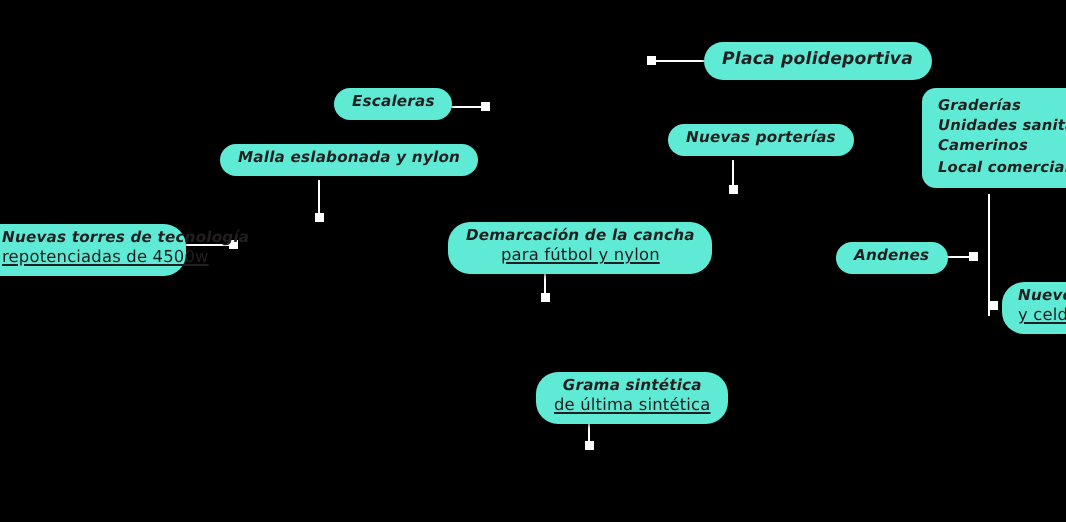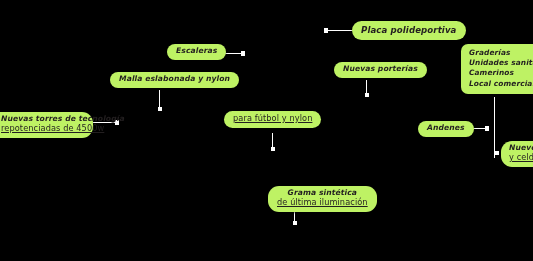--- a/index.html
+++ b/index.html
@@ -28,21 +28,21 @@
   #leaders {
     position: absolute;
     inset: 0;
     width: 533px;
     height: 261px;
     pointer-events: none;
   }
   .callout {
     position: absolute;
     box-sizing: border-box;
-    background: #bef264;
+    background: #5eead4;
     color: #231f20;
     border-radius: 11px;
     padding: 3px 9px 4px 9px;
     text-align: center;
     line-height: 1.18;
     white-space: nowrap;
     box-shadow: 0 1px 2px rgba(0,0,0,0.55);
   }
   .callout .l1 {
     display: block;
@@ -120,26 +120,27 @@
 
   <div class="callout" style="left:110px; top:72px;">
     <span class="l1">Malla eslabonada y nylon</span>
   </div>
 
   <div class="callout" style="left:167px; top:44px;">
     <span class="l1">Escaleras</span>
   </div>
 
   <div class="callout" style="left:224px; top:111px;">
+    <span class="l1">Demarcación de la cancha</span>
     <span class="l2">para fútbol y nylon</span>
   </div>
 
   <div class="callout" style="left:268px; top:186px;">
     <span class="l1">Grama sintética</span>
-    <span class="l2">de última iluminación</span>
+    <span class="l2">de última sintética</span>
   </div>
 
   <div class="callout" style="left:352px; top:21px; padding-top:4px; padding-bottom:5px;">
     <span class="l1" style="font-size:8.6px;">Placa polideportiva</span>
   </div>
 
   <div class="callout" style="left:334px; top:62px;text-align:right;">
     <span class="l1">Nuevas porterías</span>
   </div>
 

